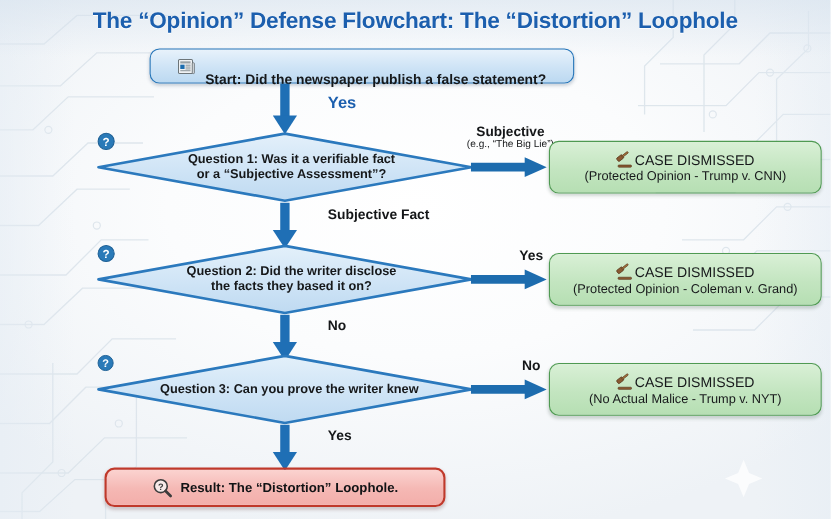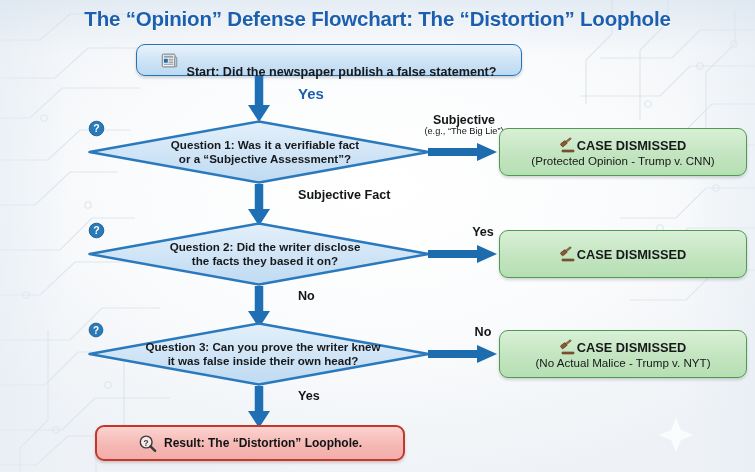--- a/index.html
+++ b/index.html
@@ -116,21 +116,21 @@
     flex-direction: column;
     text-align: center;
     padding: 0 8px;
   }
   .greenbox .line1 {
     display: flex;
     align-items: center;
     justify-content: center;
     gap: 1px;
     font-size: 12.8px;
-    font-weight: bold;
+    font-weight: normal;
     color: #16181a;
     white-space: nowrap;
   }
   .greenbox .line2 {
     font-size: 11.6px;
     font-weight: normal;
     color: #16181a;
     white-space: nowrap;
     margin-top: 1px;
   }
@@ -345,20 +345,21 @@
         <svg width="16" height="16" viewBox="0 0 20 20">
           <g transform="rotate(-38 10 10)">
             <rect x="3" y="3.2" width="7.6" height="4.6" rx="1.1" fill="#8a5a32" stroke="#5c3b1f" stroke-width="0.9"></rect>
             <rect x="9.6" y="4.6" width="8.4" height="1.9" rx="0.8" fill="#a9763f" stroke="#5c3b1f" stroke-width="0.8"></rect>
           </g>
           <rect x="2.4" y="16.3" width="15.2" height="2.4" rx="0.9" fill="#8a5a32" stroke="#5c3b1f" stroke-width="0.8"></rect>
         </svg>
       </span>
       <span>CASE DISMISSED</span>
     </div>
+    <div class="line2">(Protected Opinion - Coleman v. Grand)</div>
   </div>
 
   <svg class="arrow" style="left:245px; top:286px; width:28px; height:44px;" viewBox="0 0 28 44">
     <path d="M14 0 L14 28" stroke="#1f6fb5" stroke-width="8.5" fill="none"></path>
     <path d="M3 25 L25 25 L14 42 Z" fill="#1f6fb5"></path>
   </svg>
   <div class="edge-label dark" style="left:272px; top:289px; font-size:12.6px;">No</div>
 
   <div class="diamond-wrap" style="left:88px; top:322px; width:342px; height:64px;">
     <svg width="342" height="64" viewBox="0 0 342 64">
@@ -373,21 +374,20 @@
     </svg>
     <div class="diamond-text" style="padding-left:2px;">
       <span class="icon">
         <svg width="16" height="16" viewBox="0 0 20 20">
           <circle cx="10" cy="10" r="8.6" fill="#2a7ab8" stroke="#1d5f94" stroke-width="1.1"></circle>
           <text x="10" y="14.6" font-family="Liberation Sans, sans-serif" font-size="12.5" font-weight="bold" fill="#ffffff" text-anchor="middle">?</text>
         </svg>
       </span>
       <span class="label">
         <span>Question 3: Can you prove the writer knew</span><br>
-        <span>it was false inside their own head?</span>
       </span>
     </div>
   </div>
 
   <svg class="arrow" style="left:428px; top:342px; width:70px; height:24px;" viewBox="0 0 70 24">
     <path d="M0 12 L52 12" stroke="#1d6cae" stroke-width="8" fill="none"></path>
     <path d="M49 3 L49 21 L69 12 Z" fill="#1d6cae"></path>
   </svg>
   <div class="edge-label dark" style="left:426px; top:325px; font-size:12.6px; width:62px; text-align:center;">No</div>
 

